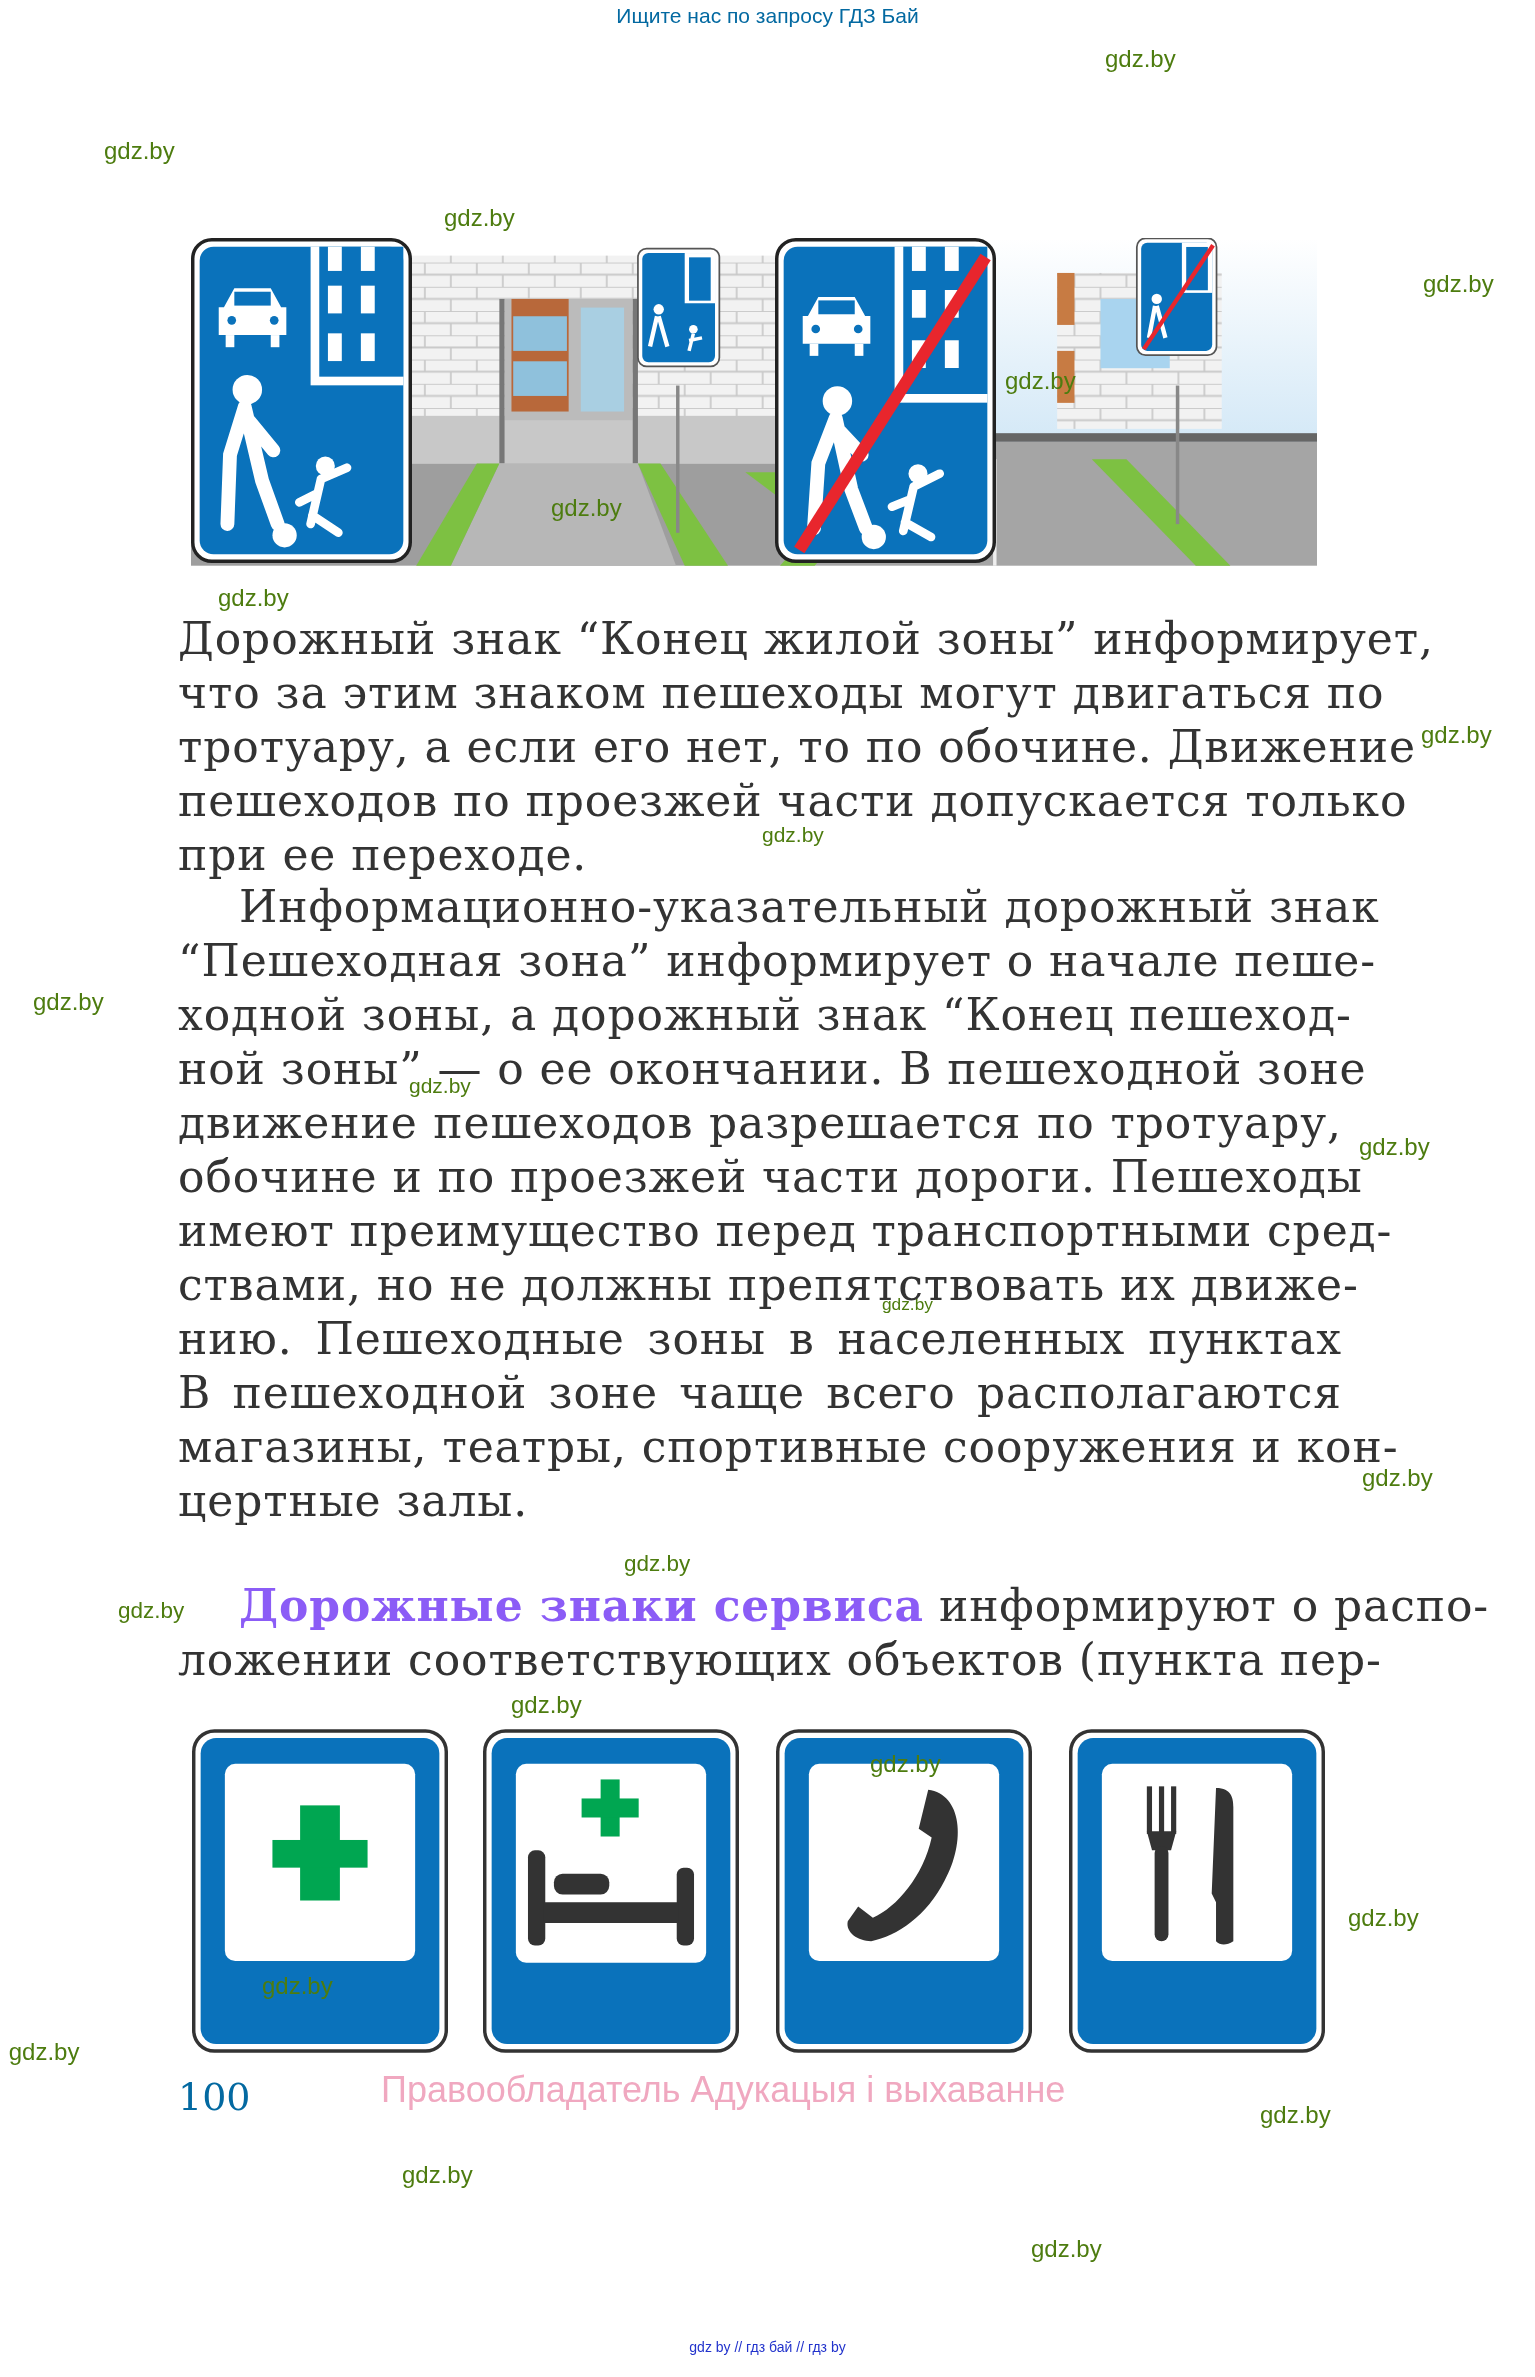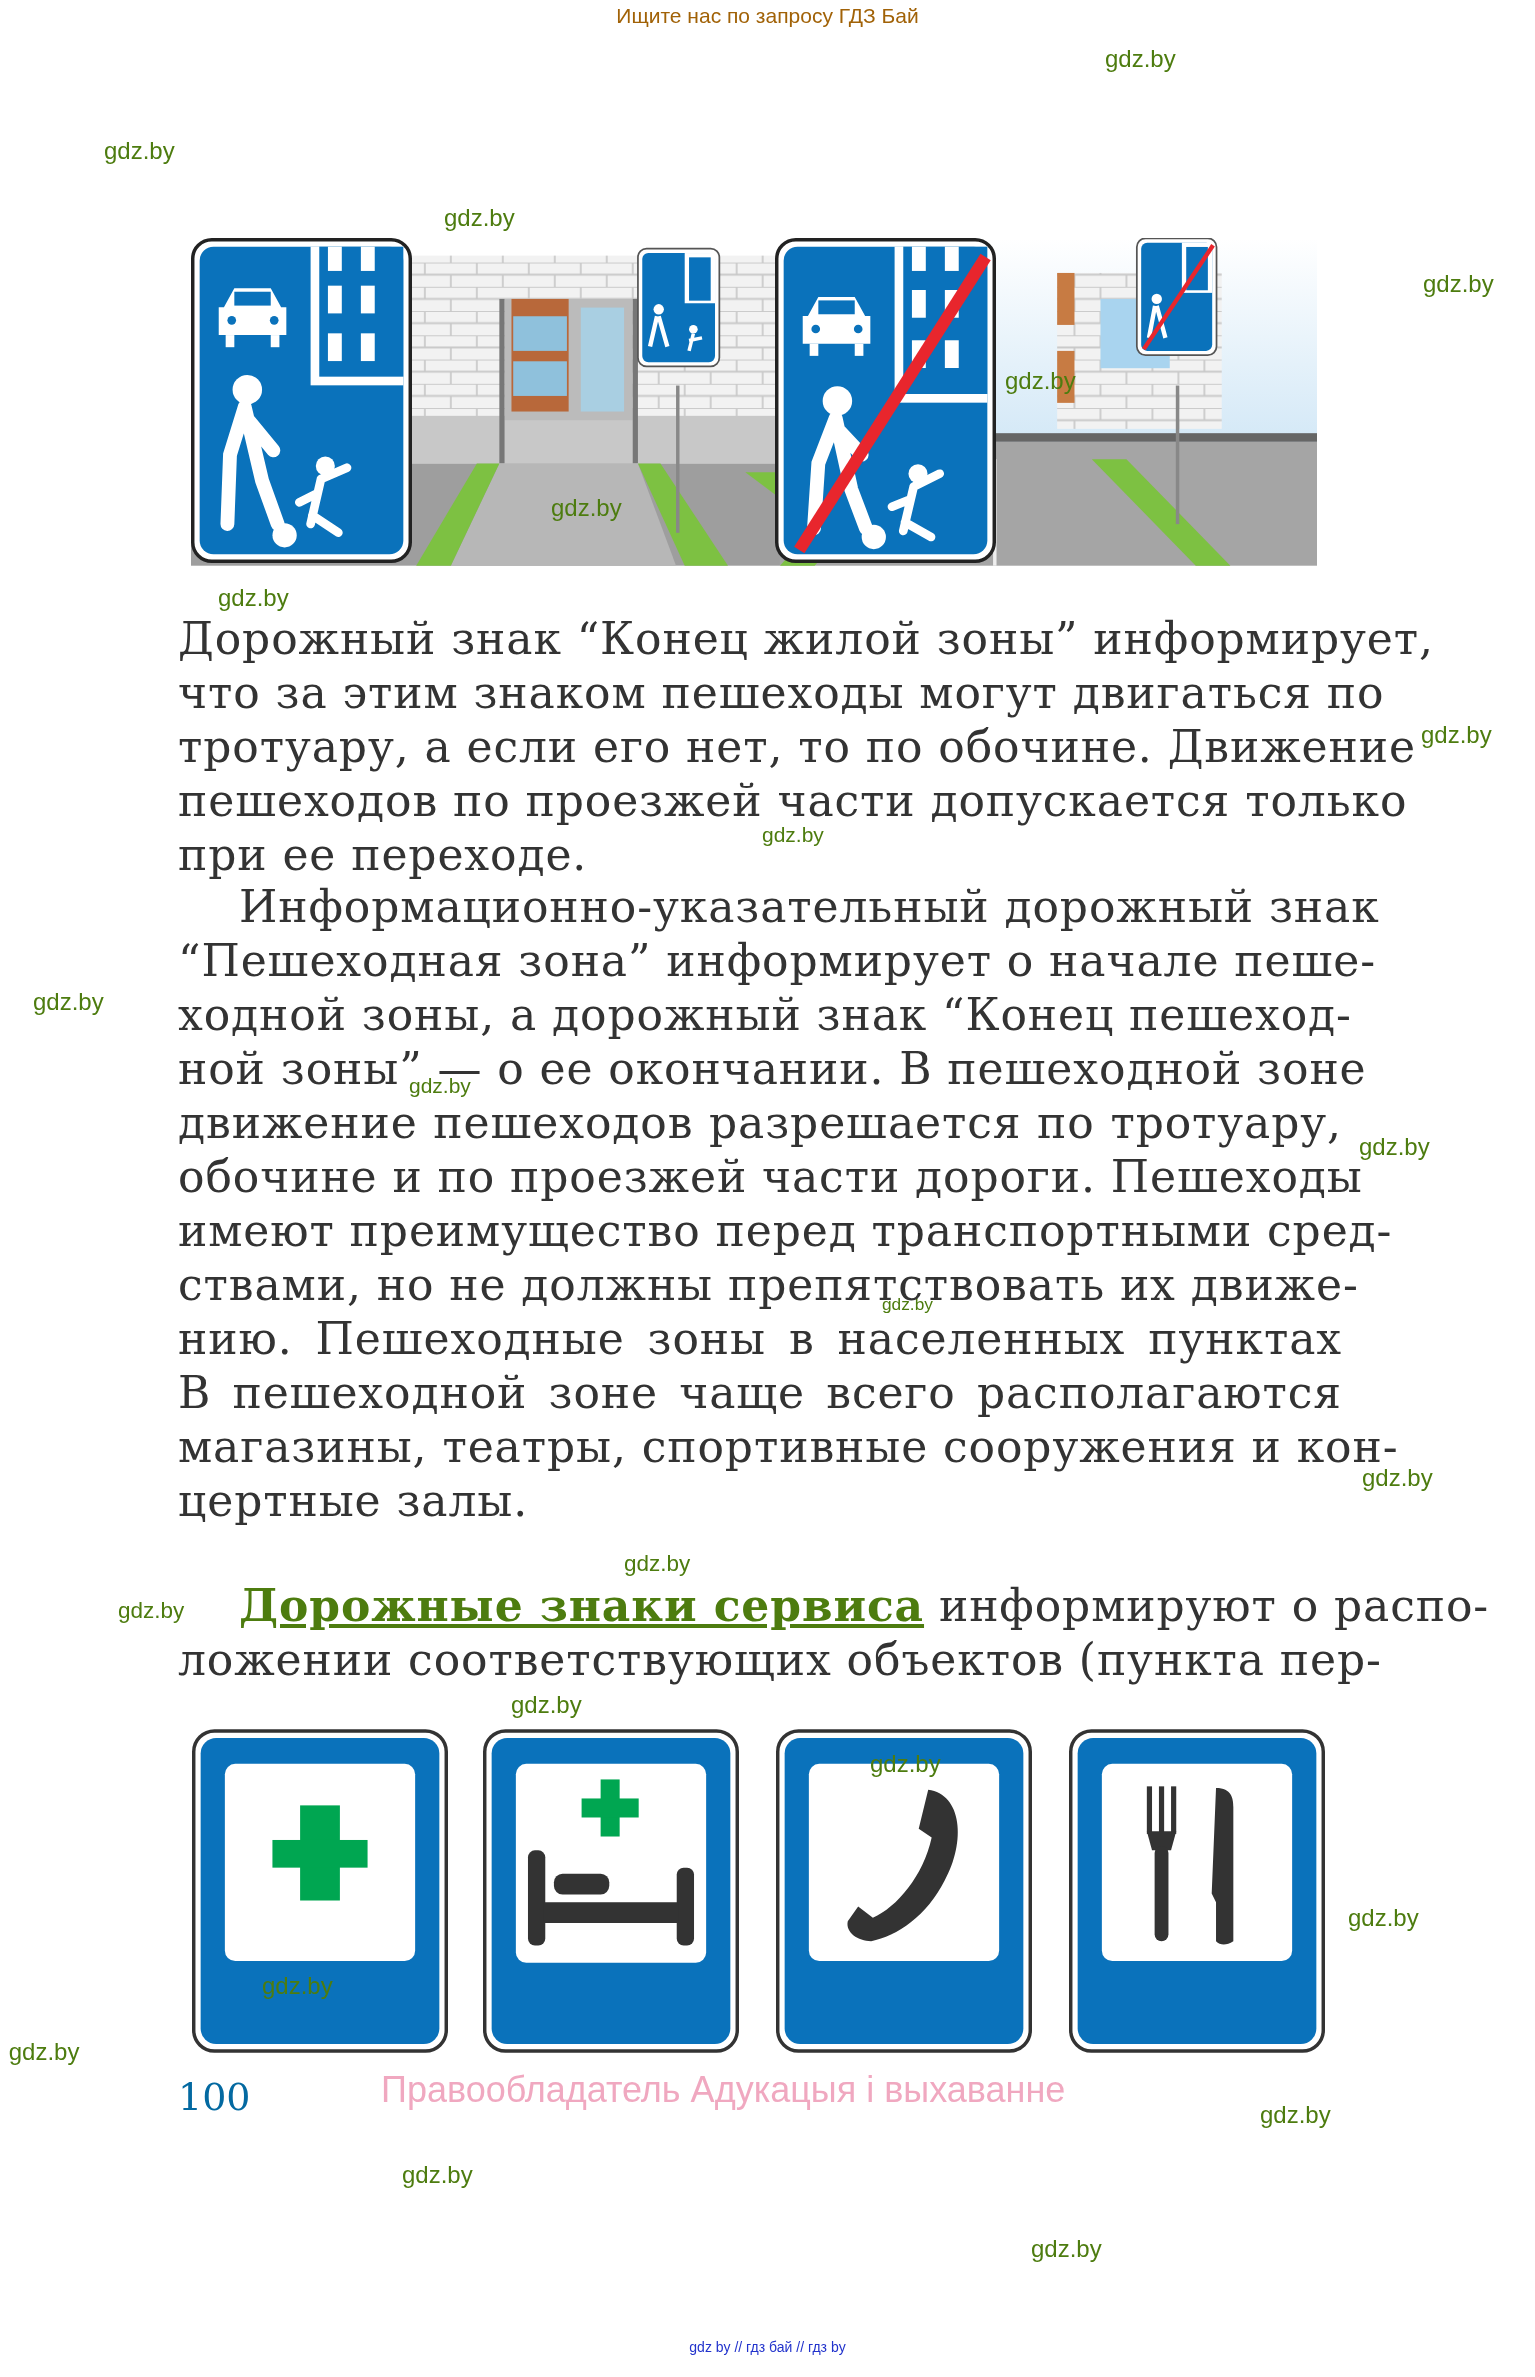--- a/index.html
+++ b/index.html
@@ -1,25 +1,25 @@
 <!DOCTYPE html>
 <html style="font-size:14px"><head>
 <meta charset="utf-8">
 <style>
   html, body { margin:0; padding:0; background:#ffffff; }
   body { width:1535px; height:2377px; position:relative; overflow:hidden; font-family:"DejaVu Serif", serif; }
   .abs { position:absolute; }
   .wm { position:absolute; font-family:"Liberation Sans", sans-serif; font-size:24px; color:#4d7c0f; white-space:nowrap; }
-  .top-banner { position:absolute; top:3.5px; left:0; width:1535px; text-align:center; font-family:"Liberation Sans", sans-serif; font-size:21px; color:#a16207; }
+  .top-banner { position:absolute; top:3.5px; left:0; width:1535px; text-align:center; font-family:"Liberation Sans", sans-serif; font-size:21px; color:#0369a1; }
   .footer-links { position:absolute; top:2339px; left:0; width:1535px; text-align:center; font-family:"Liberation Sans", sans-serif; font-size:14px; color:#2233cc; }
   .body-text { position:absolute; left:178px; width:1164px; font-family:"DejaVu Serif", serif; font-size:44px; line-height:54px; color:#333; letter-spacing:0.9px; }
   .line { display:block; text-align:justify; text-align-last:justify; white-space:nowrap; height:54px; }
   .line.last { text-align-last:left; }
   .indent { padding-left:61px; }
-  b.bold { font-weight:bold; color:#4d7c0f;text-decoration:underline; }
+  b.bold { font-weight:bold; color:#8b5cf6; }
   .page-num { position:absolute; left:178px; top:2075px; font-family:"DejaVu Serif", serif; font-size:38px; color:#0369a1; }
   .copyright { position:absolute; left:381px; top:2069px; font-family:"Liberation Sans", sans-serif; font-size:36px; color:#f0a8c0; }
   .scene { position:absolute; left:191px; top:238px; width:1126px; height:328px; overflow:hidden; }
   .service-row { position:absolute; left:192px; top:1729px; width:1144px; height:329px; }
   .svc { position:absolute; top:0; width:256px; height:324px; }
 </style>
 </head>
 <body>
 
 <div class="top-banner">Ищите нас по запросу ГДЗ Бай</div>

